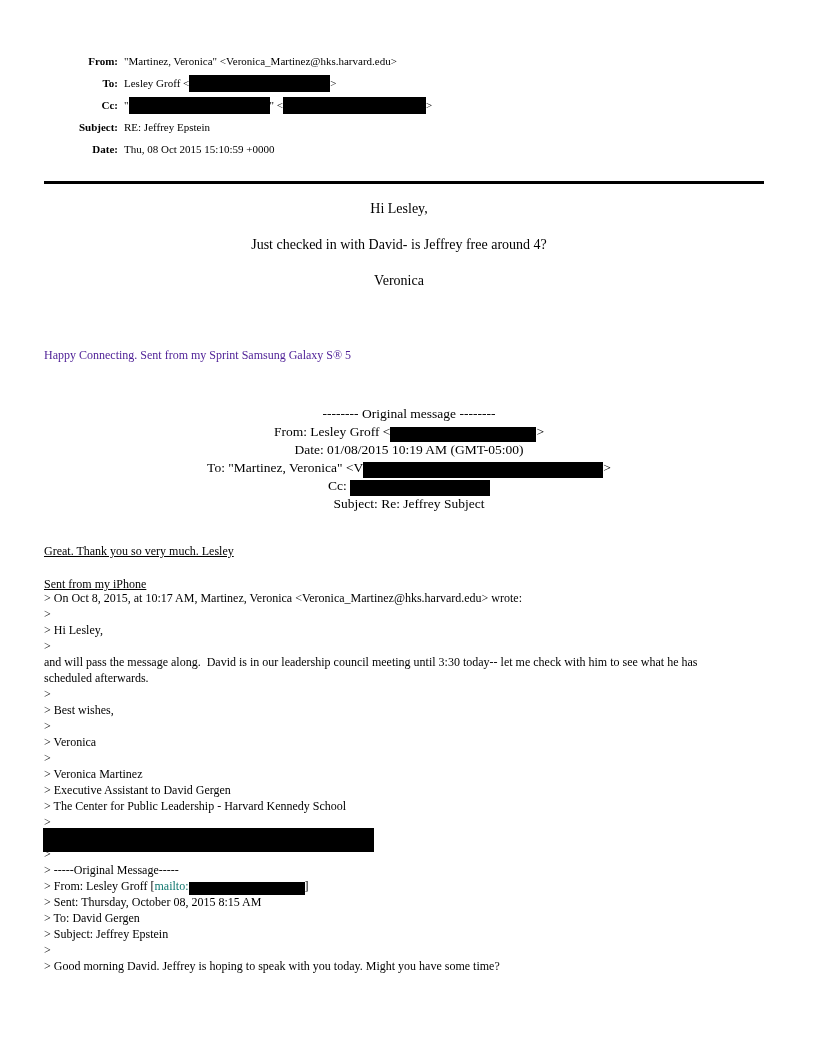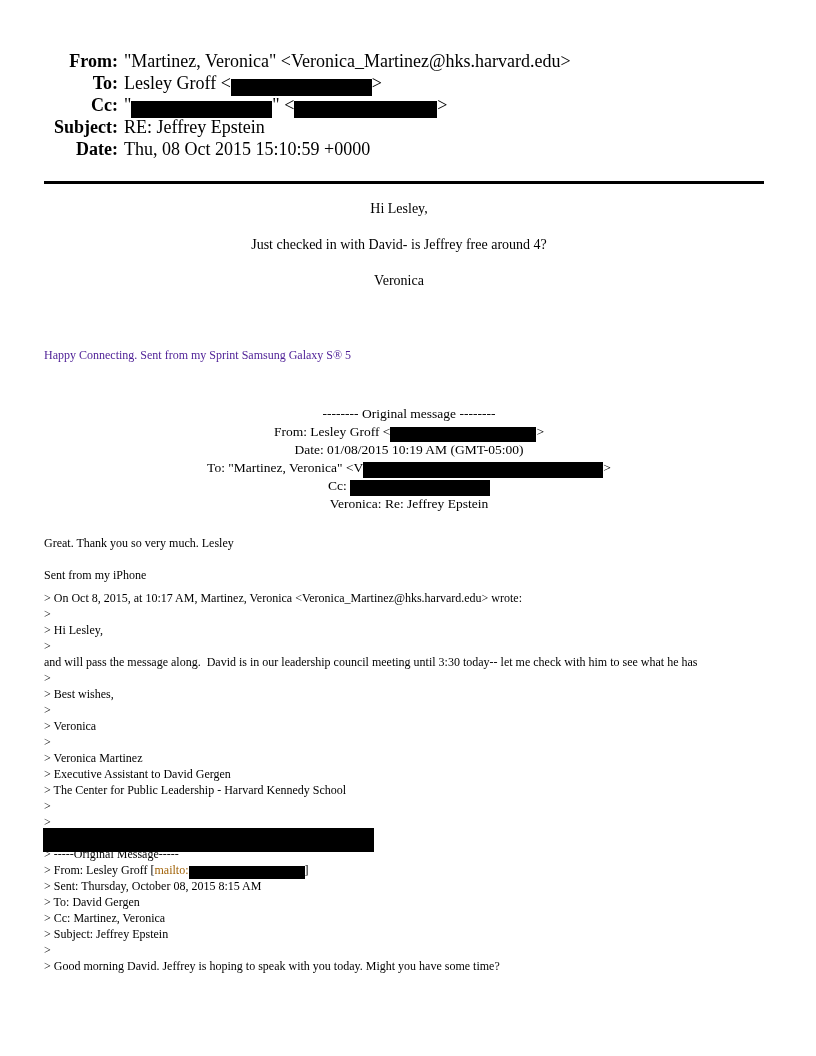--- a/index.html
+++ b/index.html
@@ -1,49 +1,49 @@
 <!DOCTYPE html>
 <html><head>
 <meta charset="utf-8">
 <style>
   html,body{margin:0;padding:0;background:#fff;}
   .page{position:relative;width:816px;height:1056px;background:#ffffff;overflow:hidden;
         font-family:"Liberation Serif", serif;color:#000;}
 
   
-  .mail-header{position:absolute;top:50px;left:44px;width:730px;font-size:18px;line-height:22px;}
+  .mail-header{position:absolute;top:50px;left:44px;width:730px;font-size:11px;line-height:22px;}
   .hrow{display:grid;grid-template-columns:74px 1fr;column-gap:6px;}
   .hlabel{font-weight:bold;text-align:right;white-space:pre;}
   .hvalue{white-space:pre-wrap;}
 
   .rule{position:absolute;top:181px;left:44px;width:720px;height:3px;background:#000;}
 
   
   .body-block{position:absolute;top:201px;left:44px;width:710px;font-size:14px;}
   .body-block p{margin:0 0 20px 0;line-height:16px;white-space:pre-wrap;text-align:center;}
 
   .mobile-sig{position:absolute;top:348px;left:44px;font-size:12px;color:#4c1d95;white-space:pre-wrap;}
 
   
   .orig-block{position:absolute;top:405px;left:44px;width:730px;font-size:13.5px;line-height:18px;}
   .orig-block .oline{white-space:pre-wrap;text-align:center;}
 
   
   .reply-block{position:absolute;top:526px;left:44px;width:710px;font-size:12px;}
-  .reply-block p{margin:9px 0 16px 0;line-height:16px;white-space:pre-wrap;}
+  .reply-block p{margin:17px 0 16px 0;line-height:16px;white-space:pre-wrap;text-decoration:underline;}
 
   
   .quoted{position:absolute;top:590px;left:44px;width:764px;font-size:12px;line-height:16px;}
   .qline{white-space:pre-wrap;min-height:16px;}
 
   
   .rd{display:inline-block;background:#000;}
   .big-redact{position:absolute;left:-1px;top:238px;width:331px;height:24px;background:#000;}
 
-  .maillink{color:#a16207;cursor:pointer;}
+  .maillink{color:#0f766e;cursor:pointer;}
 </style>
 </head>
 <body>
 
 <div class="page">
 
   <header class="mail-header">
     <div class="hrow">
       <span class="hlabel">From:</span>
       <span class="hvalue">"Martinez, Veronica" &lt;Veronica_Martinez@hks.harvard.edu&gt;</span>
@@ -75,49 +75,49 @@
   </section>
 
   <div class="mobile-sig">Happy Connecting. Sent from my Sprint Samsung Galaxy S® 5</div>
 
   <section class="orig-block">
     <div class="oline">-------- Original message --------</div>
     <div class="oline"><span>From: Lesley Groff &lt;</span><span class="rd" style="width:146px;height:15px;vertical-align:text-bottom;margin-bottom:-3px;"></span><span>&gt;</span></div>
     <div class="oline">Date: 01/08/2015 10:19 AM (GMT-05:00)</div>
     <div class="oline"><span>To: "Martinez, Veronica" &lt;V</span><span class="rd" style="width:240px;height:16px;vertical-align:text-bottom;margin-bottom:-3px;"></span><span>&gt;</span></div>
     <div class="oline"><span>Cc: </span><span class="rd" style="width:140px;height:16px;vertical-align:text-bottom;margin-bottom:-3px;"></span></div>
-    <div class="oline">Veronica: Re: Jeffrey Epstein</div>
+    <div class="oline">Subject: Re: Jeffrey Subject</div>
   </section>
 
   <section class="reply-block">
     <p>Great. Thank you so very much. Lesley</p>
     <p>Sent from my iPhone</p>
   </section>
 
   <section class="quoted" style="position:absolute;">
     <div class="qline">&gt; On Oct 8, 2015, at 10:17 AM, Martinez, Veronica &lt;Veronica_Martinez@hks.harvard.edu&gt; wrote:</div>
     <div class="qline">&gt;</div>
     <div class="qline">&gt; Hi Lesley,</div>
     <div class="qline">&gt;</div>
     <div class="qline">and will pass the message along.  David is in our leadership council meeting until 3:30 today-- let me check with him to see what he has</div>
+    <div class="qline">scheduled afterwards.</div>
     <div class="qline">&gt;</div>
     <div class="qline">&gt; Best wishes,</div>
     <div class="qline">&gt;</div>
     <div class="qline">&gt; Veronica</div>
     <div class="qline">&gt;</div>
     <div class="qline">&gt; Veronica Martinez</div>
     <div class="qline">&gt; Executive Assistant to David Gergen</div>
     <div class="qline">&gt; The Center for Public Leadership - Harvard Kennedy School</div>
     <div class="qline">&gt;</div>
     <div class="qline">&gt;</div>
     <div class="qline">&gt;</div>
     <div class="qline">&gt; -----Original Message-----</div>
     <div class="qline"><span>&gt; From: Lesley Groff [</span><a class="maillink">mailto:</a><span class="rd" style="width:116px;height:13px;vertical-align:text-bottom;margin-bottom:-2px;"></span><span>]</span></div>
     <div class="qline">&gt; Sent: Thursday, October 08, 2015 8:15 AM</div>
     <div class="qline">&gt; To: David Gergen</div>
-    <div class="qline">&gt; Cc: Martinez, Veronica</div>
     <div class="qline">&gt; Subject: Jeffrey Epstein</div>
     <div class="qline">&gt;</div>
     <div class="qline">&gt; Good morning David. Jeffrey is hoping to speak with you today. Might you have some time?</div>
     <div class="big-redact"></div>
   </section>
 
 </div>
 
 </body></html>

